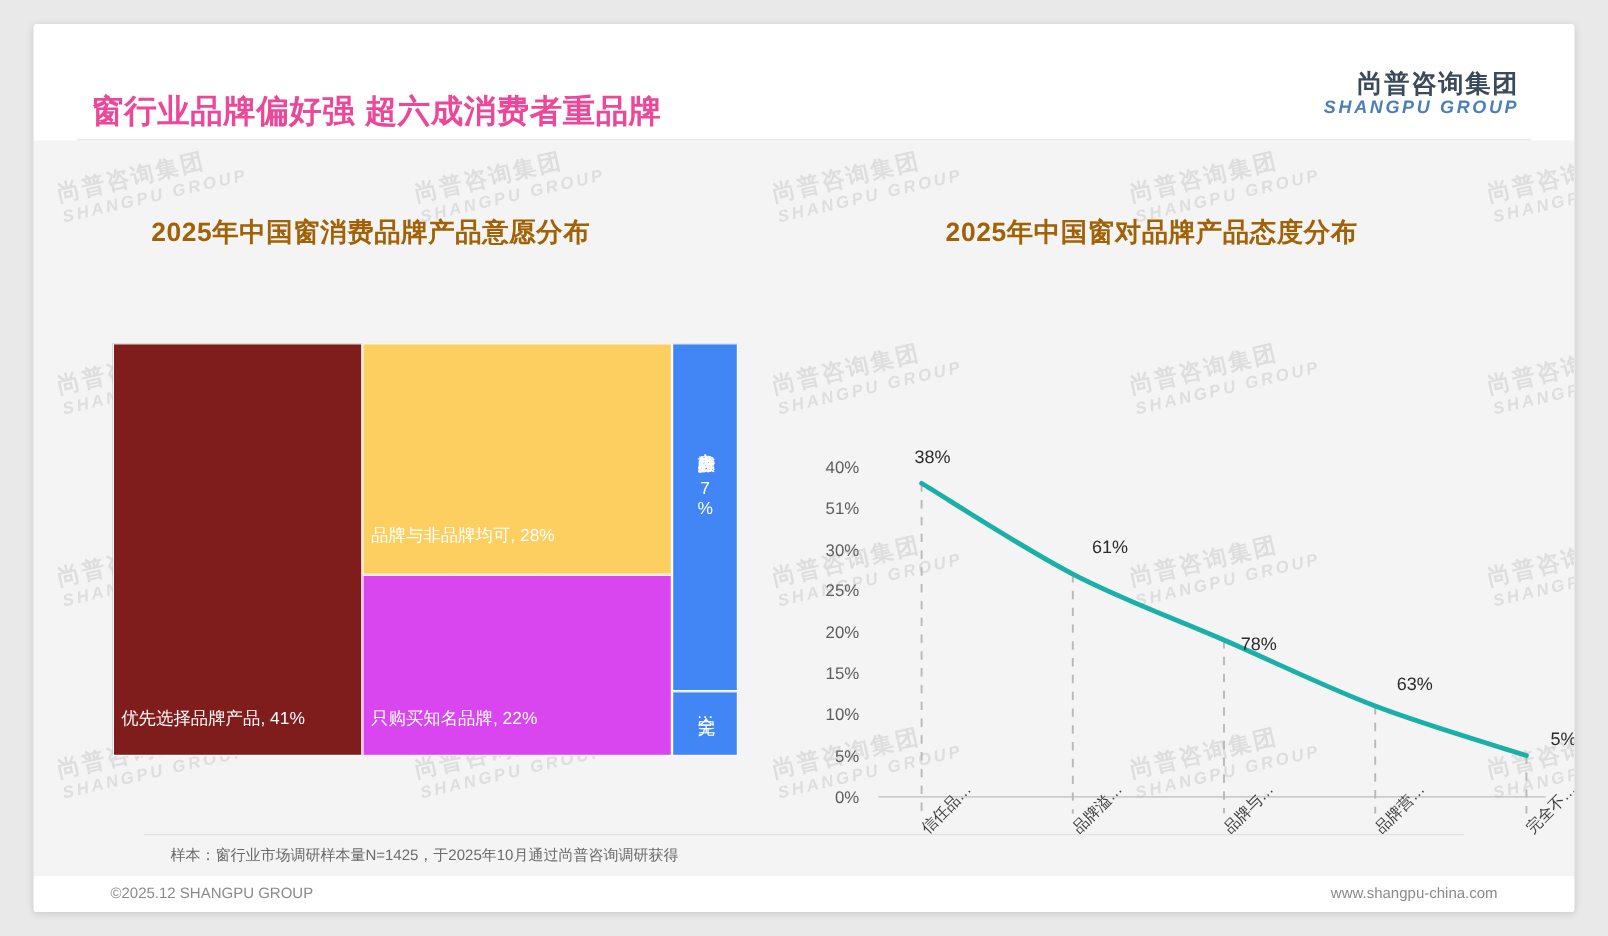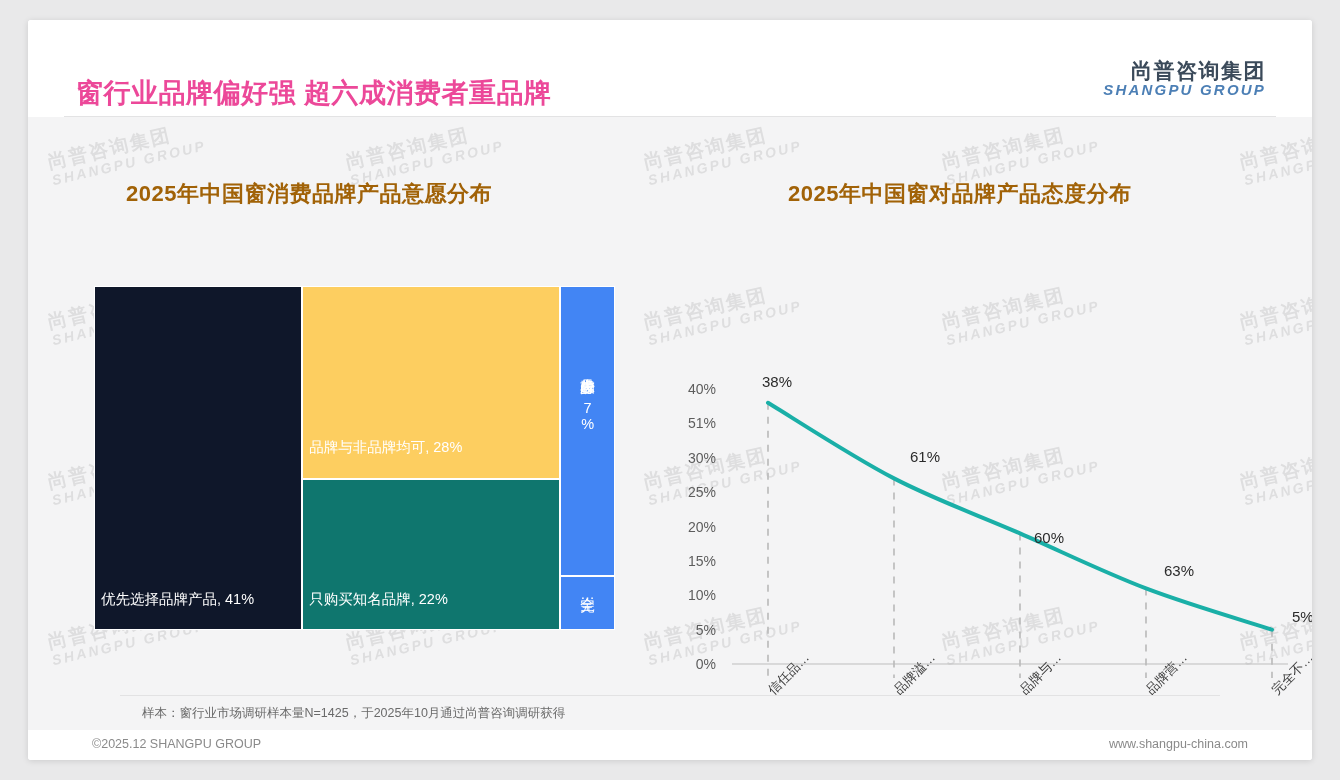--- a/index.html
+++ b/index.html
@@ -246,27 +246,27 @@
         <div class="wm" style="left: 1212px; top: 498px;">
           <div class="a">尚普咨询集团</div>
           <div class="b">SHANGPU GROUP</div>
         </div>
       </div>
 
     <div class="chart-title" id="left-title">2025年中国窗消费品牌产品意愿分布</div>
     <div class="chart-title" id="right-title">2025年中国窗对品牌产品态度分布</div>
 
     <div id="treemap">
-        <div class="tile" style="left: 0px; top: 0px; width: 208.244px; height: 344px; background: #0f172a; text-decoration: underline;">
+        <div class="tile" style="left: 0px; top: 0px; width: 208.244px; height: 344px; background: #7f1d1d; text-decoration: underline;">
           <div class="tile-label horiz">优先选择品牌产品, 41%</div>
         </div>
         <div class="tile" style="left: 208.244px; top: 0px; width: 257.791px; height: 192.571px; background: rgb(253, 206, 96);">
           <div class="tile-label horiz">品牌与非品牌均可, 28%</div>
         </div>
-        <div class="tile" style="left: 208.244px; top: 192.571px; width: 257.791px; height: 151.429px; background: #0f766e;">
+        <div class="tile" style="left: 208.244px; top: 192.571px; width: 257.791px; height: 151.429px; background: #d946ef;">
           <div class="tile-label horiz">只购买知名品牌, 22%</div>
         </div>
         <div class="tile" style="left: 466.034px; top: 0px; width: 54.9655px; height: 290.336px; background: rgb(66, 133, 244);">
           <div class="tile-label vert" style="top: 28%;">较少考虑品牌, 7%</div>
         </div>
         <div class="tile" style="left: 466.034px; top: 290.336px; width: 54.9655px; height: 53.664px; background: rgb(66, 133, 244);">
           <div class="tile-label vert" style="top: 16%;">完全…</div>
         </div>
       </div>
 
@@ -284,21 +284,21 @@
           <line x1="76" y1="387" x2="632" y2="387" stroke="#bdbdbd" stroke-width="1"></line>
           <line x1="112" y1="125.75" x2="112" y2="401" stroke="#b9b9b9" stroke-width="1.6" stroke-dasharray="7 7"></line>
           <line x1="238" y1="201.375" x2="238" y2="401" stroke="#b9b9b9" stroke-width="1.6" stroke-dasharray="7 7"></line>
           <line x1="364" y1="256.375" x2="364" y2="401" stroke="#b9b9b9" stroke-width="1.6" stroke-dasharray="7 7"></line>
           <line x1="490" y1="311.375" x2="490" y2="401" stroke="#b9b9b9" stroke-width="1.6" stroke-dasharray="7 7"></line>
           <line x1="616" y1="352.625" x2="616" y2="401" stroke="#b9b9b9" stroke-width="1.6" stroke-dasharray="7 7"></line>
           <path d="M 112 125.75 C 133 138.35416666666666, 196 179.60416666666666, 238 201.375 C 280 223.14583333333334, 322 238.04166666666666, 364 256.375 C 406 274.7083333333333, 448 295.3333333333333, 490 311.375 C 532 327.4166666666667, 595 345.75, 616 352.625" fill="none" stroke="#1AAFA7" stroke-width="4" stroke-linecap="round"></path>
         </svg>
         <div class="dlabel" style="left: 106px; top: 95.75px;">38%</div>
         <div class="dlabel" style="left: 254px; top: 171.375px;">61%</div>
-        <div class="dlabel" style="left: 378px; top: 252.375px;">60%</div>
+        <div class="dlabel" style="left: 378px; top: 252.375px;">78%</div>
         <div class="dlabel" style="left: 508px; top: 285.375px;">63%</div>
         <div class="dlabel" style="left: 636px; top: 330.625px;">5%</div>
         <div class="xtick" style="left: 108px; top: 409px;">信任品…</div>
         <div class="xtick" style="left: 234px; top: 409px;">品牌溢…</div>
         <div class="xtick" style="left: 360px; top: 409px;">品牌与…</div>
         <div class="xtick" style="left: 486px; top: 409px;">品牌营…</div>
         <div class="xtick" style="left: 612px; top: 409px;">完全不…</div>
       </div>
 
     <div id="footnote-rule"></div>

